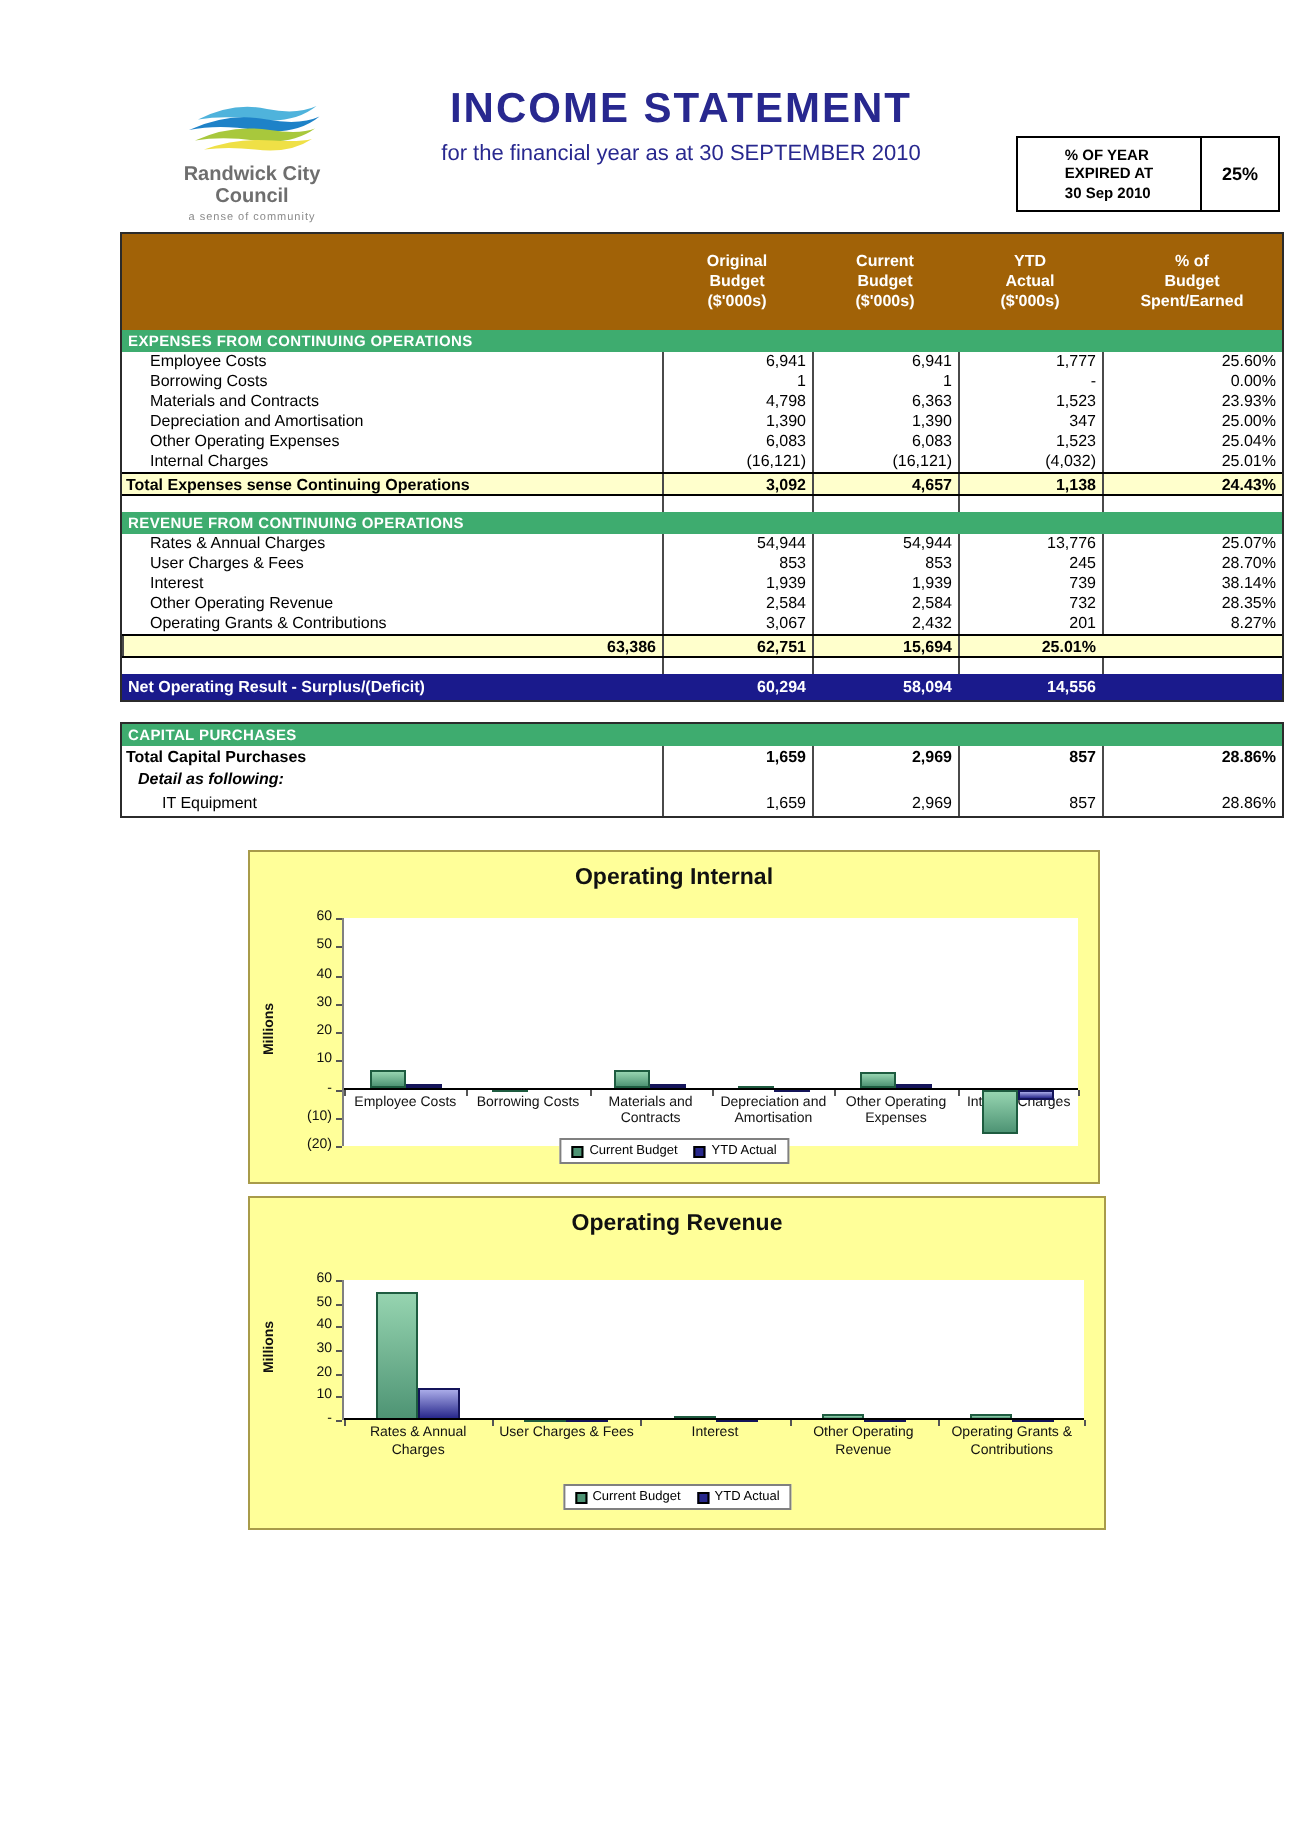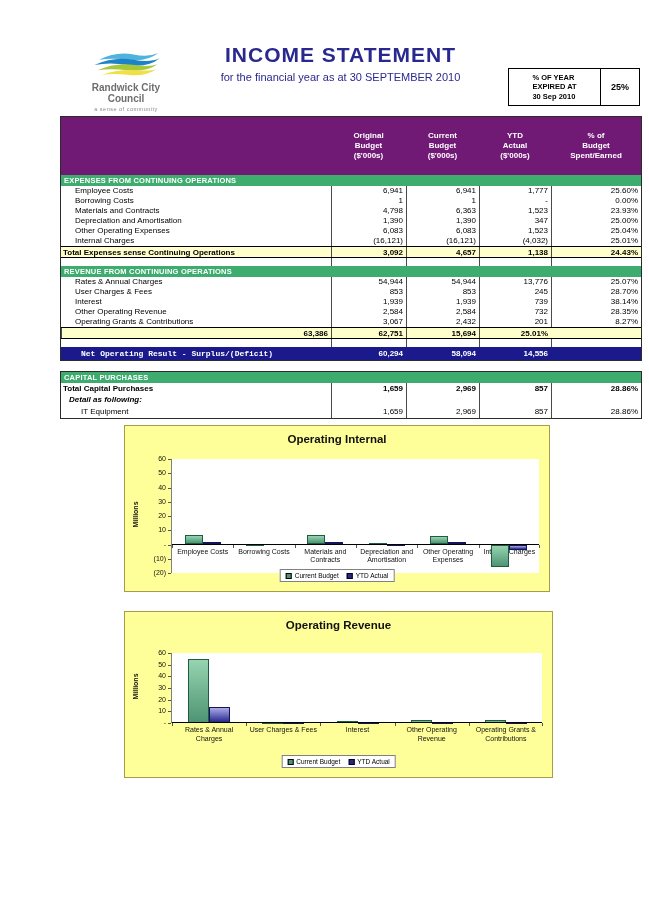--- a/index.html
+++ b/index.html
@@ -21,44 +21,44 @@
   .year-box-label { flex: 1; border-right: 1.5px solid #000; font-size: 7.5px; font-weight: bold; white-space: pre-line; display: flex; align-items: center; justify-content: center; line-height: 9.5px; }
   .year-box-value { width: 38px; display: flex; align-items: center; justify-content: center; font-size: 9px; font-weight: bold; }
 
   
   #statement { position: absolute; left: 60px; top: 116px; width: 582px; font-size: 8px; color: #000; }
   .tbl-block { border: 1px solid #2b2b2b; }
   .trow { display: grid; grid-template-columns: 270px 75px 73px 72px 90px; }
   .cell { overflow: hidden; white-space: nowrap; }
   .cell.num { text-align: right; padding-right: 3px; border-left: 1px solid #4a4a4a; }
   .cell.lbl { padding-left: 14px; }
-  .t-header { height: 58px; background: #701a75; color: #fff; }
+  .t-header { height: 48px; background: #a16207; color: #fff; }
   .t-header .cell { border-left: none; display: flex; align-items: center; justify-content: center; text-align: center; font-weight: bold; white-space: pre-line; line-height: 10px; font-size: 8px; }
   .t-band { height: 11px; line-height: 11px; background: #3EAC6F; color: #fff; font-weight: bold; font-size: 7.5px; padding-left: 3px; letter-spacing: .2px; }
   .t-row { height: 10px; line-height: 10px; }
   .t-total { height: 12px; line-height: 11px; background: #FFFFCC; font-weight: bold; border-top: 1px solid #000; border-bottom: 1px solid #000; }
   .t-total .cell.lbl { padding-left: 2px; }
   .t-spacer { height: 8px; }
   .t-result { height: 13px; line-height: 13px; background: #1A1A8C; color: #fff; font-weight: bold; }
   .t-result .cell.num { border-left: none; }
-  .t-result .cell.lbl { padding-left: 20px; font-family: Liberation Mono, monospace; }
+  .t-result .cell.lbl { padding-left: 3px; }
   .t-gap { height: 10px; }
   .t-banner { height: 15px; line-height: 15px; background: #1A1A8C; color: #fff; font-weight: bold; font-size: 10.5px; text-align: center; letter-spacing: .4px; }
   .t-bold .cell.lbl { padding-left: 2px; font-weight: bold; }
   .t-bold { height: 12px; line-height: 12px; }
   .t-bold .cell.num { font-weight: bold; }
   .t-italic { height: 10px; line-height: 10px; font-weight: bold; font-style: italic; }
   .t-italic .cell.lbl { padding-left: 8px; }
   .t-indent { height: 13px; line-height: 13px; }
   .t-indent .cell.lbl { padding-left: 20px; }
 
   
   .chart-panel { position: absolute; background: #FFFF99; border: 1px solid #A89B4A; }
   #chart1 { left: 124px; top: 425px; width: 426px; height: 167px; }
-  #chart2 { left: 124px; top: 598px; width: 429px; height: 167px; margin-top: 13px; }
+  #chart2 { left: 124px; top: 598px; width: 429px; height: 167px; }
   .chart-title { position: absolute; left: 0; right: 0; top: 7px; text-align: center; font-size: 11.5px; font-weight: bold; color: #111; }
   .chart-plot { position: absolute; background: #fff; border-left: 1px solid #808080; }
   .zero-line { position: absolute; left: 0; right: 0; height: 1px; background: #000; z-index: 3; }
   .ytick-label { position: absolute; width: 26px; text-align: right; font-size: 7px; color: #111; line-height: 8px; }
   .ytick-mark { position: absolute; width: 3px; height: 1px; background: #555; }
   .xtick-mark { position: absolute; width: 1px; height: 3px; background: #555; z-index: 3; }
   .ylabel { position: absolute; font-size: 7px; font-weight: bold; transform: rotate(-90deg); transform-origin: center; color: #111; }
   .bar { position: absolute; z-index: 2; border: 1px solid; }
   .cat-label { position: absolute; z-index: 1; text-align: center; font-size: 7px; line-height: 8.5px; white-space: pre-line; color: #111; }
   .legend { position: absolute; left: 50%; transform: translateX(-50%); background: #fff; border: 1px solid #808080; display: flex; gap: 8px; padding: 2px 5px; align-items: center; }

